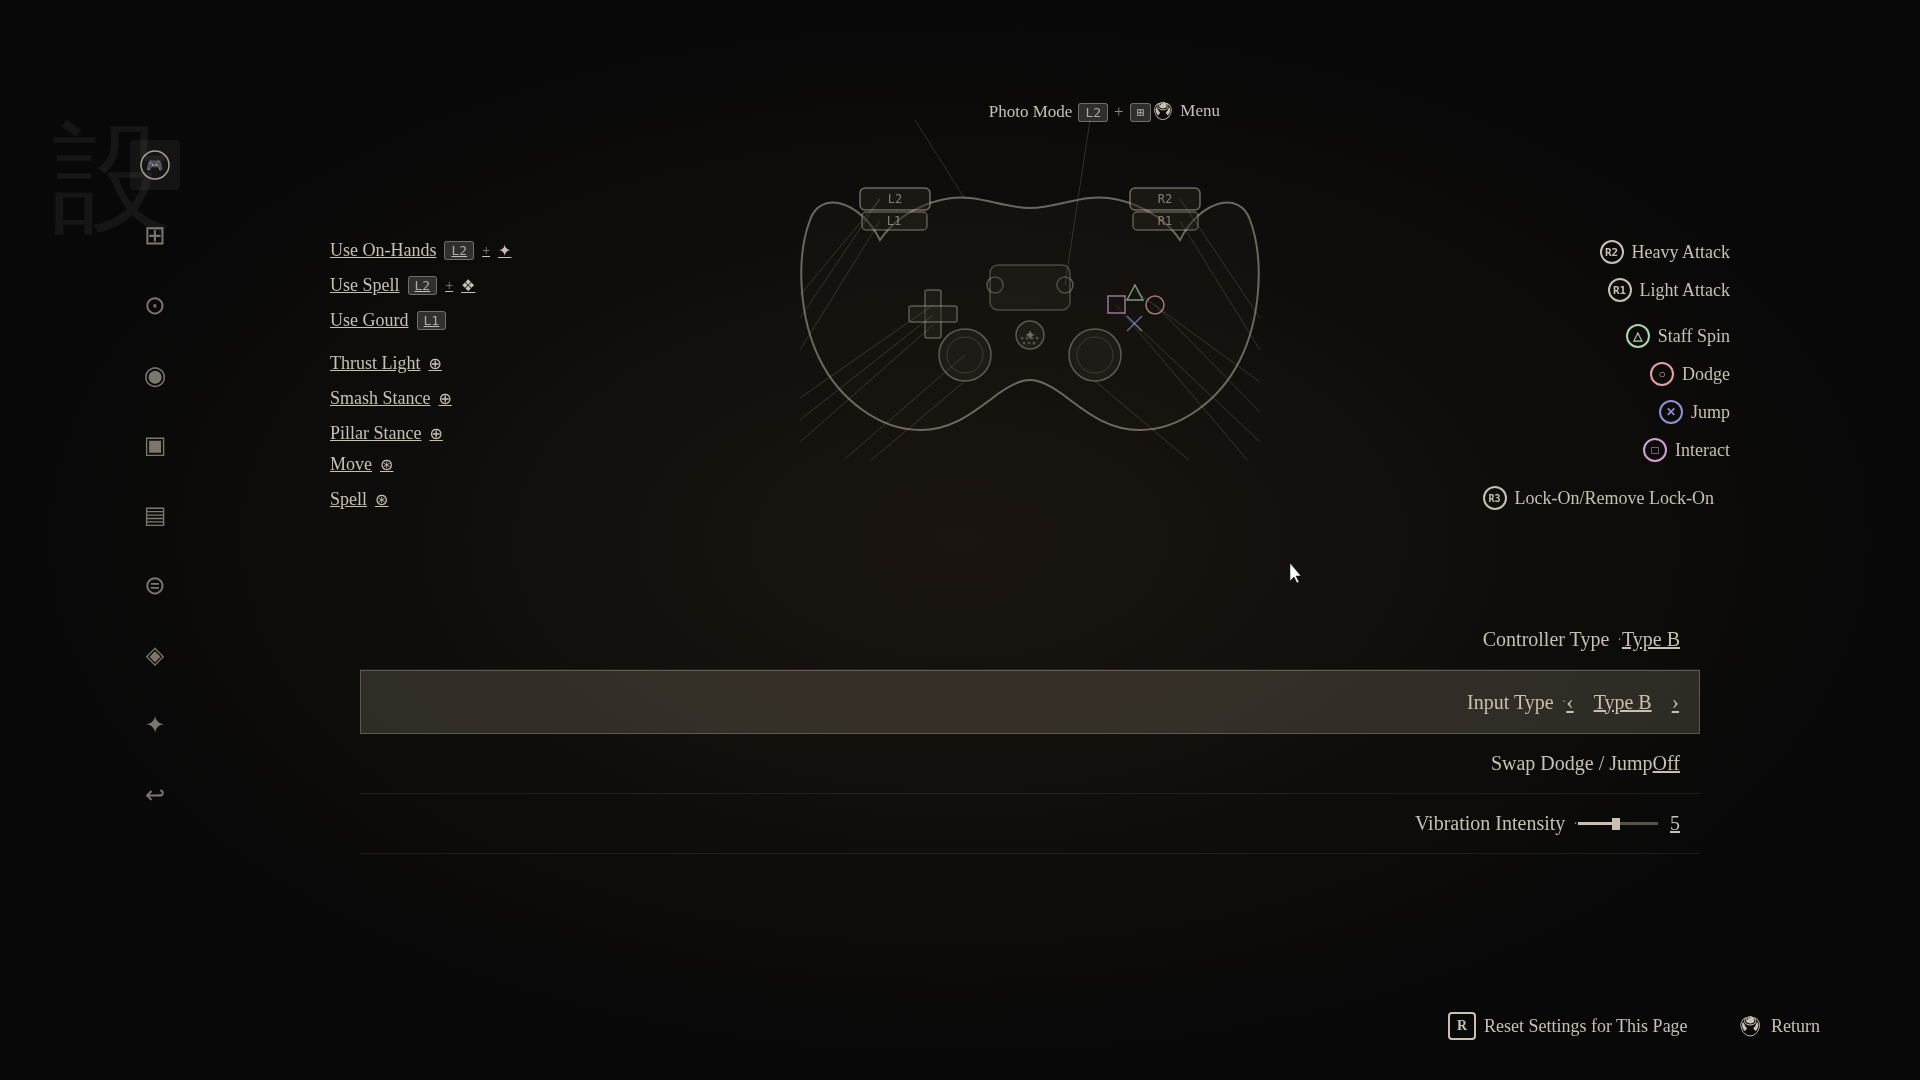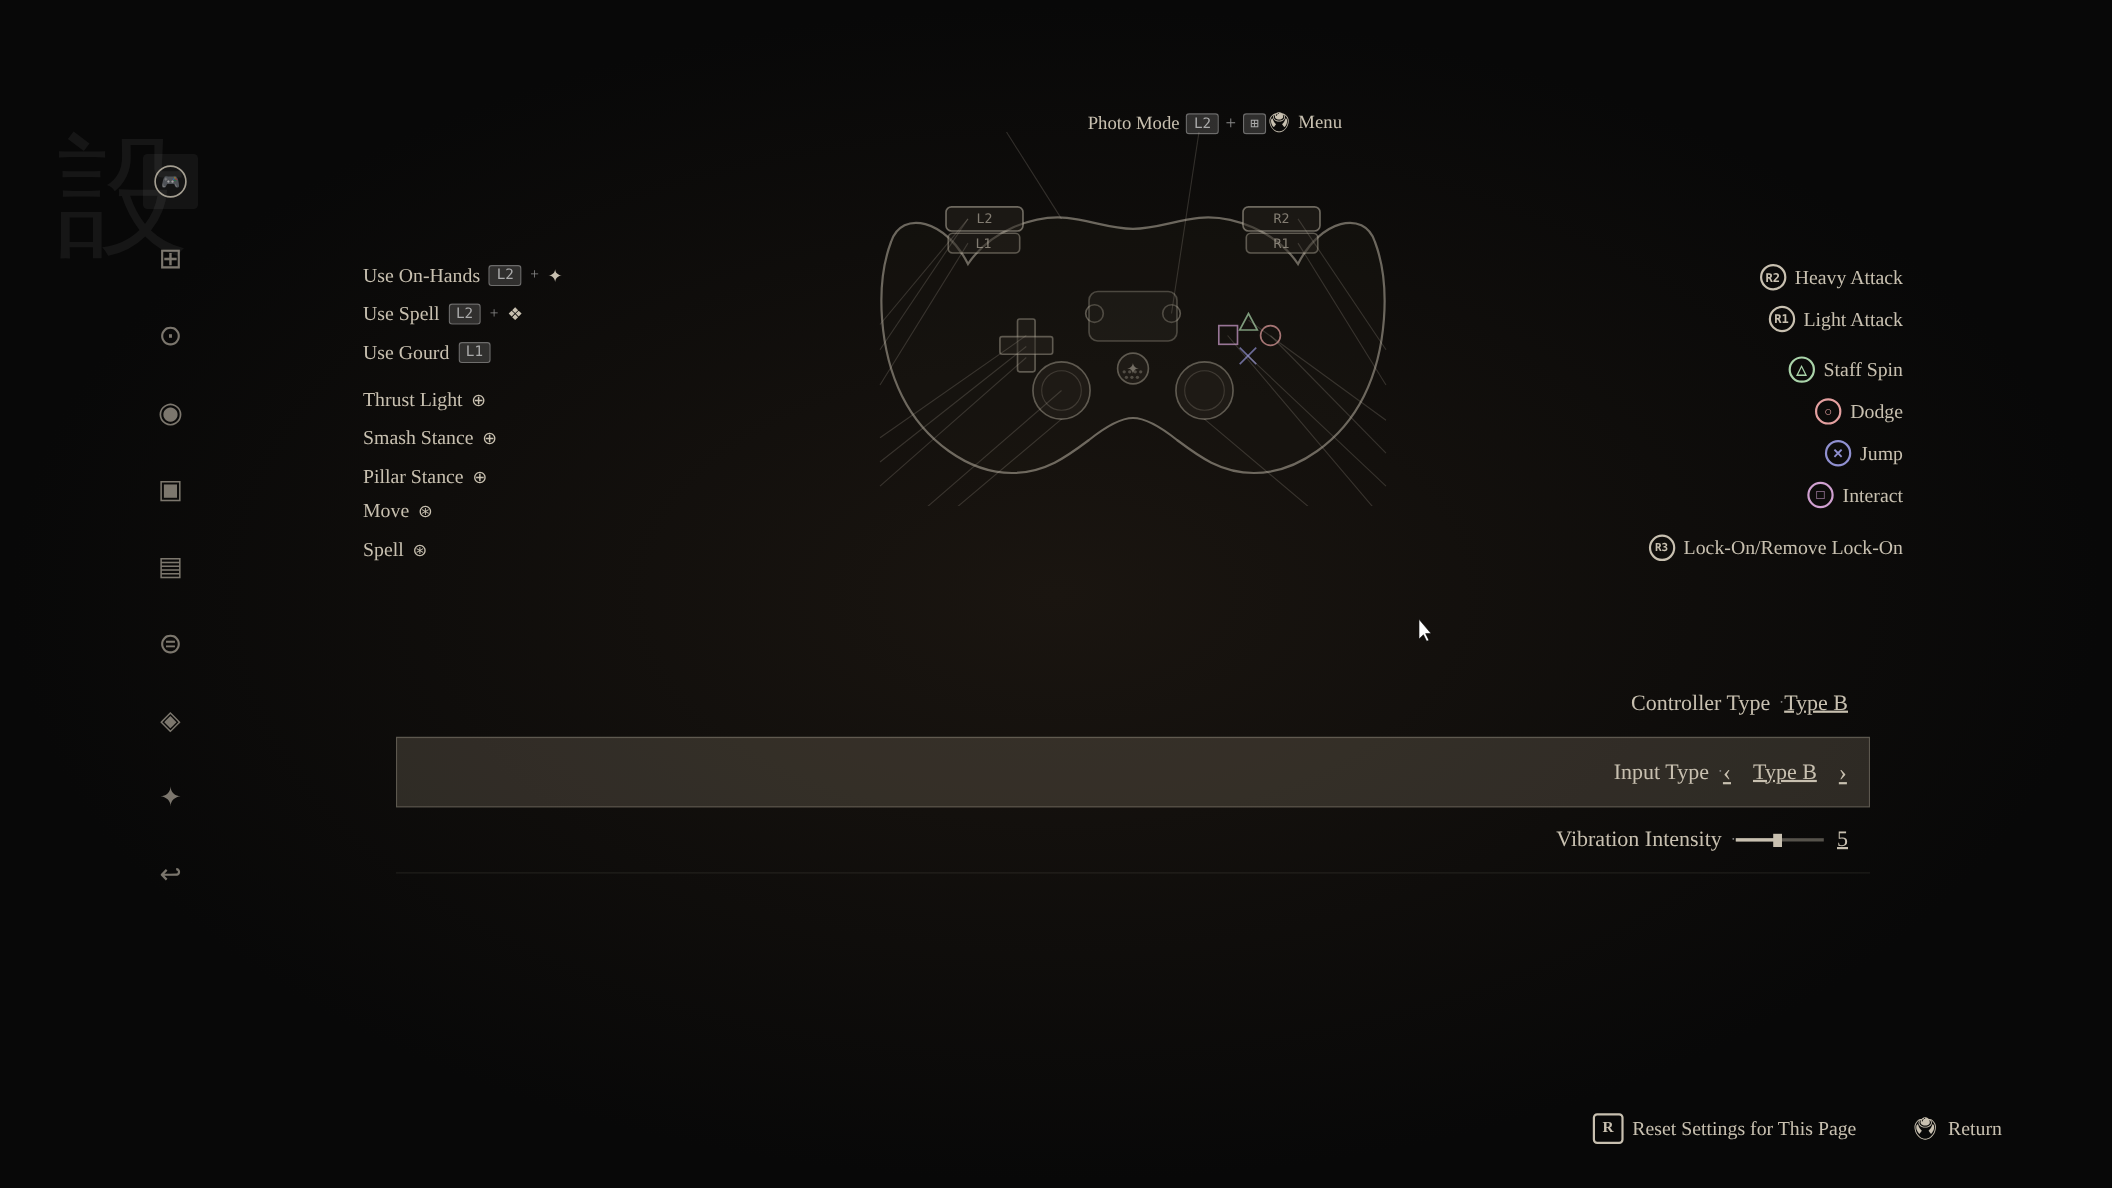--- a/index.html
+++ b/index.html
@@ -92,20 +92,21 @@
       gap: 14px;
     }
 
     .label-item {
       display: flex;
       align-items: center;
       gap: 8px;
       font-size: 18px;
       color: #c8c0b0;
       white-space: nowrap;
+      text-decoration: underline;
     }
 
     .plus-sign {
       font-size: 14px;
       color: #888;
     }
 
     
     .right-labels {
       position: absolute;
@@ -472,21 +473,21 @@
       <div class="right-label-item">
         <span class="icon-badge icon-cross">✕</span>
         <span>Jump</span>
       </div>
       <div class="right-label-item">
         <span class="icon-badge icon-square">□</span>
         <span>Interact</span>
       </div>
     </div>
 
-    <div style="position:absolute; right:0; bottom:40px;">
+    <div style="position:absolute; right:16px; bottom:40px;">
       <div class="right-label-item">
         <span class="icon-badge icon-l3r3">R3</span>
         <span>Lock-On/Remove Lock-On</span>
       </div>
     </div>
 
   </div>
 
   <div class="settings-section">
 
@@ -505,20 +506,28 @@
         <span>Input Type</span>
         <span class="setting-dot">·</span>
       </div>
       <div class="setting-value">
         <span class="nav-arrow">‹</span>
         <span>Type B</span>
         <span class="nav-arrow">›</span>
       </div>
     </div>
 
+    <div class="setting-row">
+      <div class="setting-label">
+        <span>Swap Dodge / Jump</span>
+      </div>
+      <div class="setting-value">
+        <span>Off</span>
+      </div>
+    </div>
 
     <div class="setting-row">
       <div class="setting-label">
         <span>Vibration Intensity</span>
         <span class="setting-dot">·</span>
       </div>
       <div class="setting-value">
         <div class="slider-container">
           <div class="slider-track">
             <div class="slider-fill" style="width:50%;">

